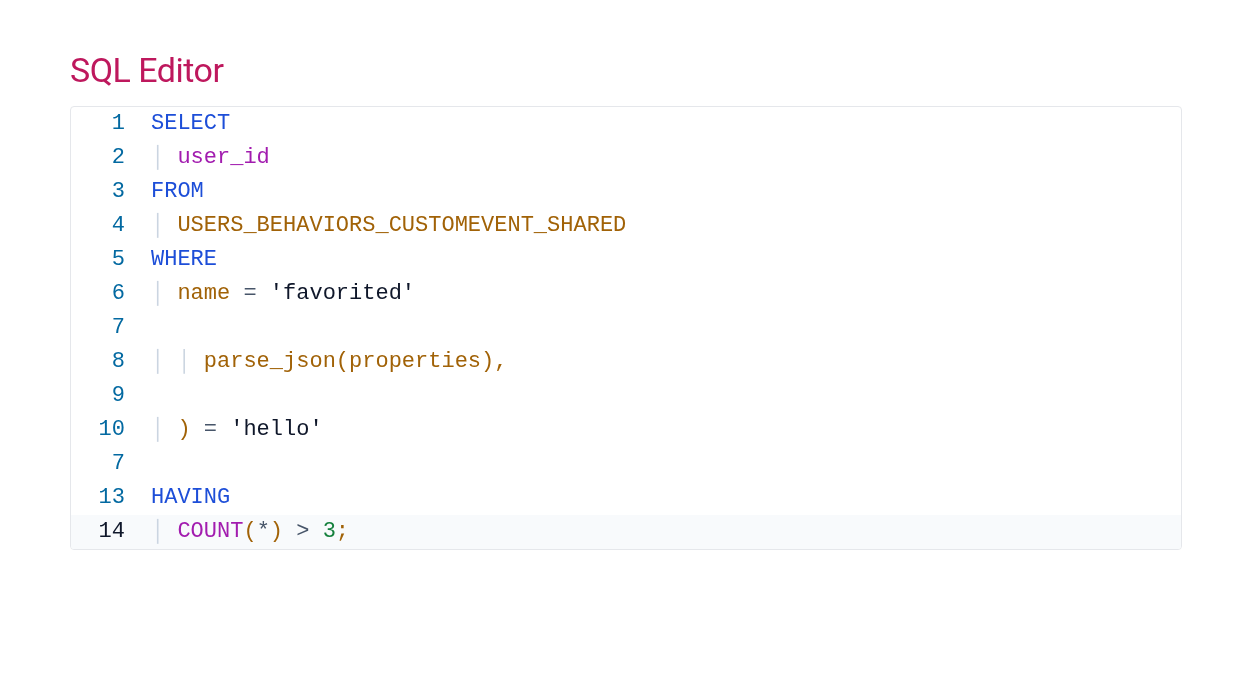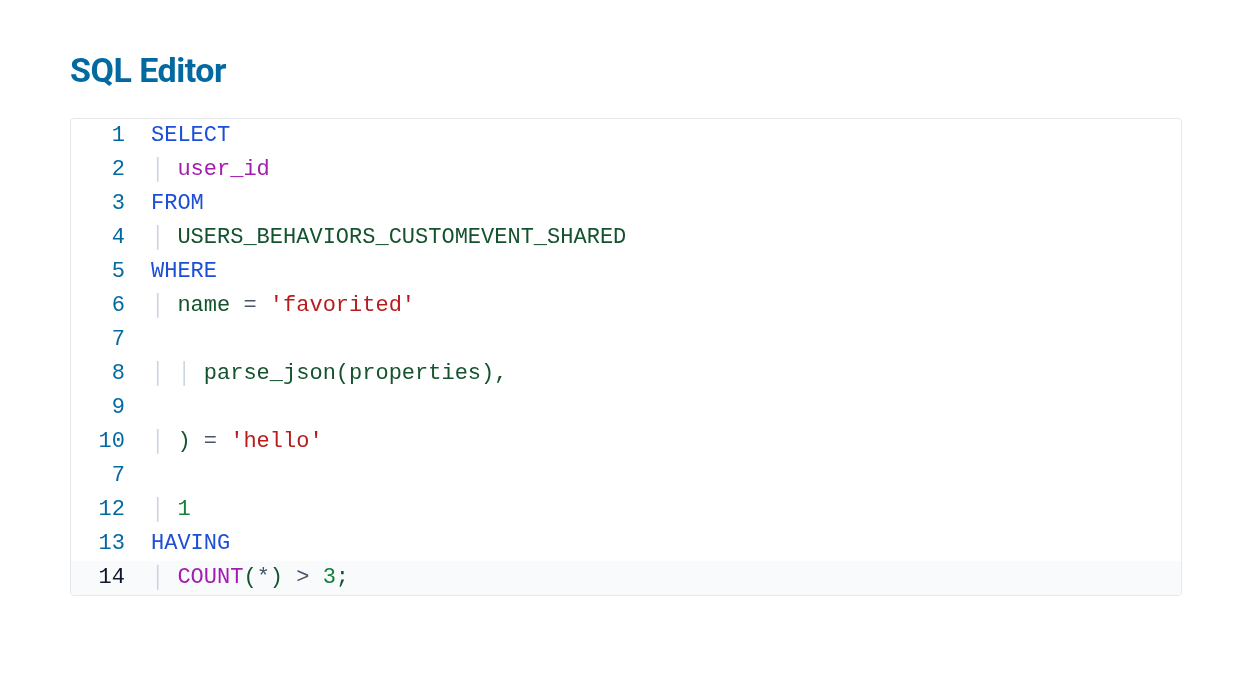--- a/index.html
+++ b/index.html
@@ -8,23 +8,23 @@
     font-family: -apple-system, BlinkMacSystemFont, "Segoe UI", Roboto, Helvetica, Arial, sans-serif;
     width: 1252px;
     height: 686px;
     overflow: hidden;
   }
   .container {
     padding: 50px 70px 0 70px;
   }
   .title {
     font-size: 34px;
-    font-weight: 700;
-    color: #0369a1;
-    margin-bottom: 28px;
+    font-weight: 400;
+    color: #be185d;
+    margin-bottom: 16px;
     letter-spacing: -0.5px;
   }
   .editor {
     border: 1px solid #e5e7eb;
     border-radius: 4px;
     background: #ffffff;
     font-family: ui-monospace, SFMono-Regular, Menlo, Monaco, Consolas, "Liberation Mono", "Courier New", monospace;
     font-size: 22px;
     line-height: 34px;
     overflow: hidden;
@@ -51,25 +51,25 @@
   .code {
     white-space: pre;
     color: #0f172a;
     padding-left: 8px;
   }
   .guide {
     color: #cbd5e1;
   }
   .kw { color: #1d4ed8; }       
   .id { color: #a21caf; }       
-  .str { color: #b91c1c; }      
+  .str { color: #0f172a; }      
   .num { color: #15803d; }      
   .op { color: #475569; }       
   .andop { color: #94a3b8; }    
-  .plain { color: #14532d; }
+  .plain { color: #a16207; }
 </style>
 </head>
 <body>
 
 <div class="container">
   <h1 class="title">SQL Editor</h1>
   <div class="editor" id="editor">
       <div class="line">
         <div class="ln">1</div>
         <div class="code"><span class="kw">SELECT</span></div>
@@ -105,24 +105,20 @@
         <div class="ln">9</div>
       </div>
       <div class="line">
         <div class="ln">10</div>
         <div class="code"><span class="guide">│ </span><span class="plain">) </span><span class="op">=</span><span class="plain"> </span><span class="str">'hello'</span></div>
       </div>
       <div class="line">
         <div class="ln">7</div>
       </div>
       <div class="line">
-        <div class="ln">12</div>
-        <div class="code"><span class="guide">│ </span><span class="num">1</span></div>
-      </div>
-      <div class="line">
         <div class="ln">13</div>
         <div class="code"><span class="kw">HAVING</span></div>
       </div>
       <div class="line highlight">
         <div class="ln">14</div>
         <div class="code"><span class="guide">│ </span><span class="id">COUNT</span><span class="plain">(</span><span class="op">*</span><span class="plain">) </span><span class="op">&gt;</span><span class="plain"> </span><span class="num">3</span><span class="plain">;</span></div>
       </div>
     </div>
 </div>
 

